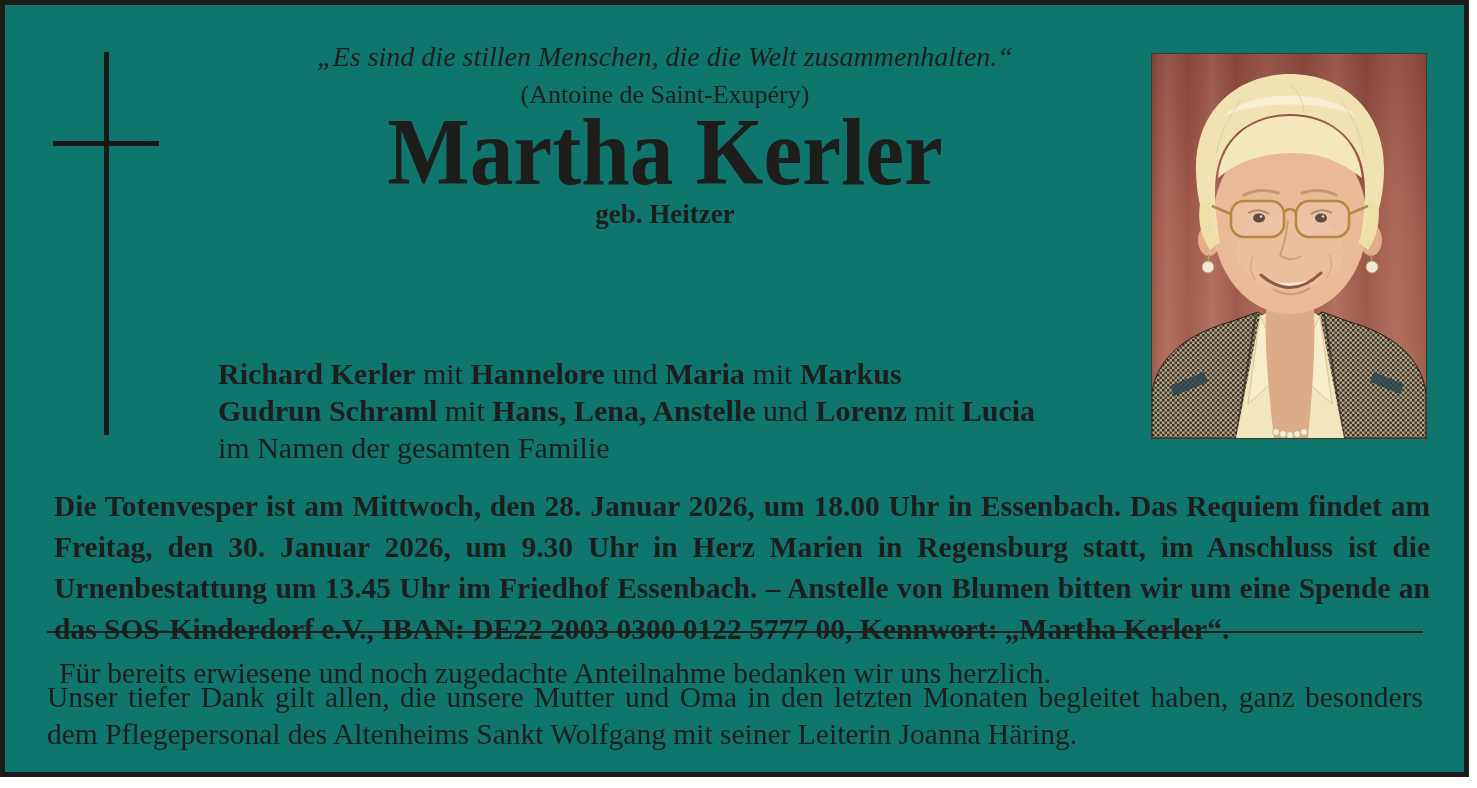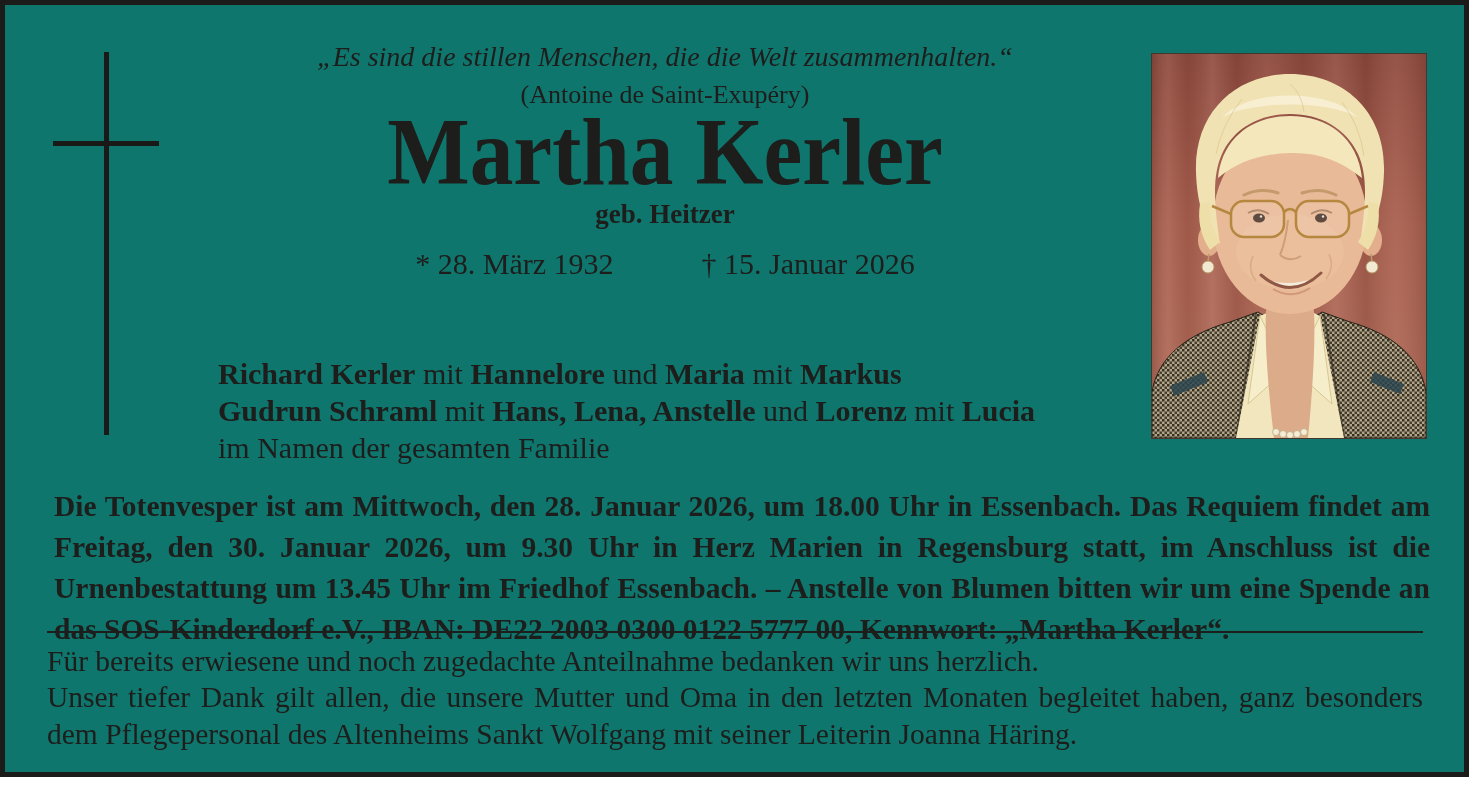--- a/index.html
+++ b/index.html
@@ -36,21 +36,21 @@
   .dates{font-size:30px;line-height:36px;margin-top:15px;display:flex;justify-content:center;gap:88px;}
   
   .family{position:absolute;left:213px;top:350px;font-size:30px;line-height:37px;}
   .family b{font-weight:bold;}
   
   .details{
     position:absolute;left:42px;top:474px;width:1376px;
     font-size:29.5px;line-height:41px;text-align:justify;hyphens:none;margin:7px;font-weight:bold;
   }
   .rule{position:absolute;left:42px;top:626px;width:1376px;height:2px;background:#1d1d1b;}
-  .thanks1{position:absolute;left:42px;top:639px;width:1376px;font-size:29.5px;line-height:35px;margin:0;}
+  .thanks1{position:absolute;left:42px;top:639px;width:1376px;font-size:29.5px;line-height:35px;margin:12px;}
   .thanks2{
     position:absolute;left:42px;top:674px;width:1376px;
     font-size:29.5px;line-height:36.5px;text-align:justify;hyphens:none;margin:0;
   }
 </style>
 </head>
 <body>
 
 <div class="page">
 
@@ -156,24 +156,20 @@
       <path d="M109,221 Q139,247 169,219" fill="none" stroke="#8e5844" stroke-width="3" stroke-linecap="round"></path>
       <path d="M121,235 Q139,246 158,234" stroke="#c98f72" stroke-width="2" fill="none" opacity="0.8"></path>
     </svg>
   </div>
 
   <div class="header">
     <div class="quote">„Es sind die stillen Menschen, die die Welt zusammenhalten.“</div>
     <div class="attribution">(Antoine de Saint-Exupéry)</div>
     <div class="name">Martha Kerler</div>
     <div class="maiden">geb. Heitzer</div>
-    <div class="dates">
-      <span>* 28. März 1932</span>
-      <span>† 15. Januar 2026</span>
-    </div>
   </div>
 
   <div class="family">
     <div><b>Richard Kerler</b><span> mit </span><b>Hannelore</b><span> und </span><b>Maria</b><span> mit </span><b>Markus</b></div>
     <div><b>Gudrun Schraml</b><span> mit </span><b>Hans, Lena, Anstelle</b><span> und </span><b>Lorenz</b><span> mit </span><b>Lucia</b></div>
     <div>im Namen der gesamten Familie</div>
   </div>
 
   <p class="details">Die Totenvesper ist am Mittwoch, den 28. Januar 2026, um 18.00 Uhr in Essenbach. Das Requiem findet am Freitag, den 30. Januar 2026, um 9.30 Uhr in Herz Marien in Regensburg statt, im Anschluss ist die Urnenbestattung um 13.45 Uhr im Friedhof Essenbach. – Anstelle von Blumen bitten wir um eine Spende an das SOS-Kinderdorf e.V., IBAN: DE22 2003 0300 0122 5777 00, Kennwort: „Martha Kerler“.</p>
 

